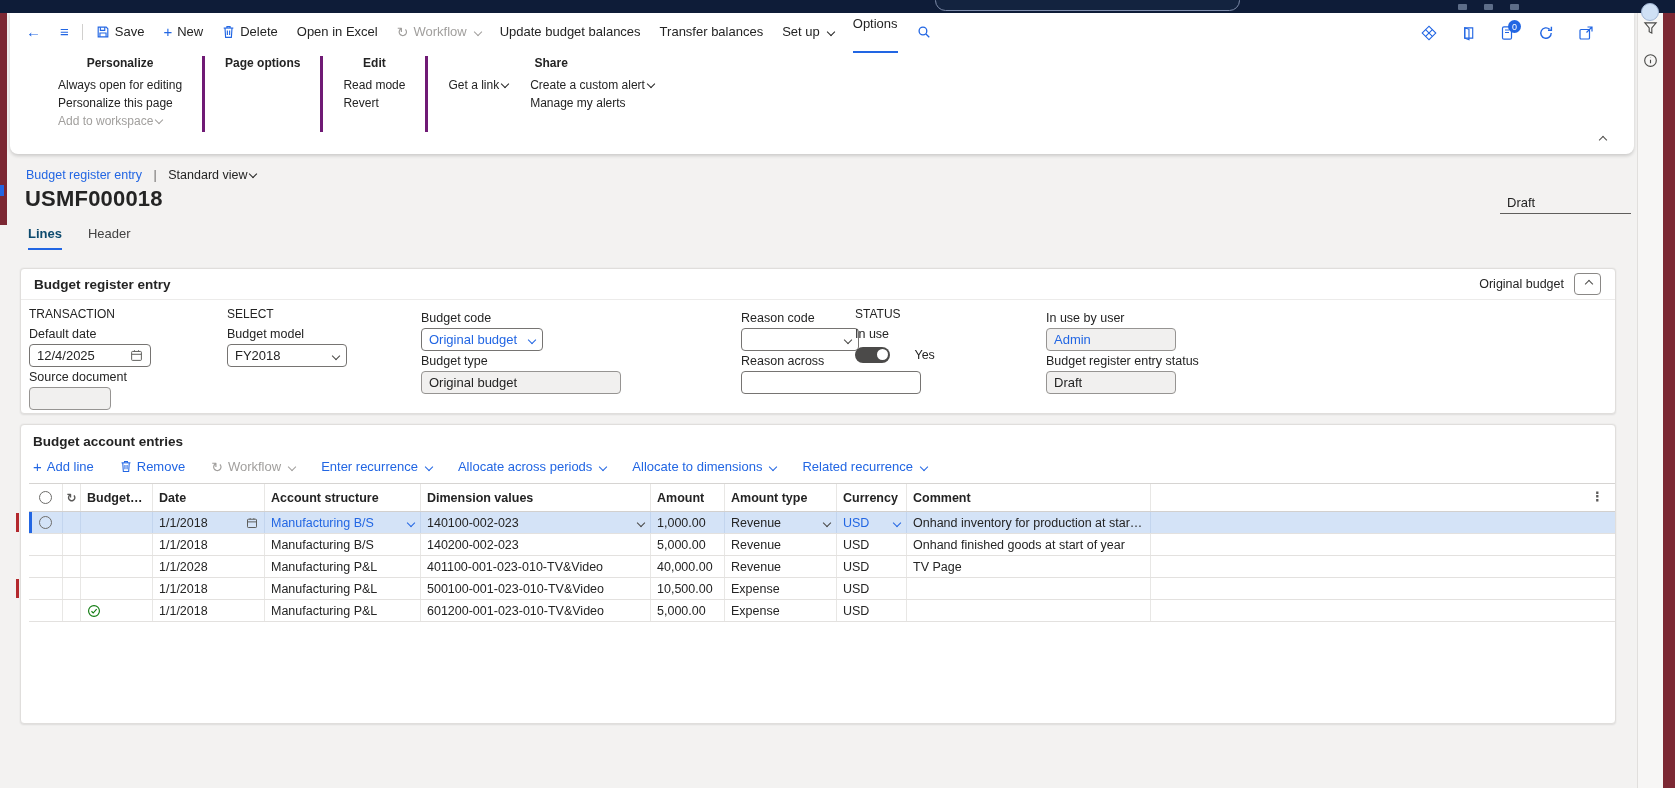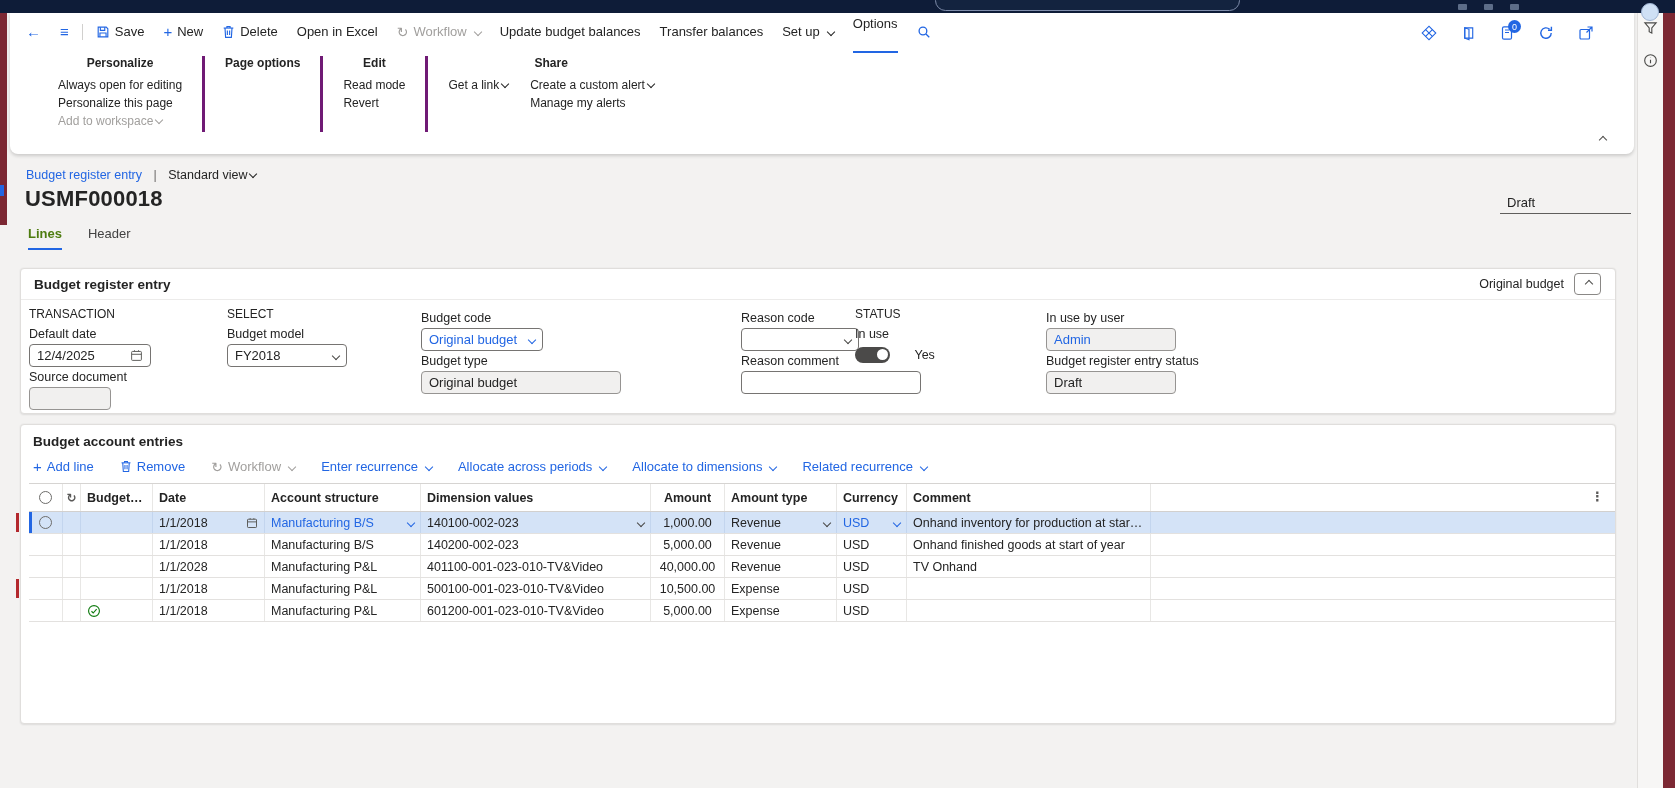--- a/index.html
+++ b/index.html
@@ -43,21 +43,21 @@
   .ribbon-collapse{position:absolute;right:28px;bottom:10px;color:#4f4e4c;cursor:pointer}
 
   
   .breadcrumb{position:absolute;left:26px;top:168px;font-size:12.5px;z-index:1}
   .bc-link{color:var(--accent);cursor:pointer}
   .bc-sep{color:#6f6e6c;margin:0 8px}
   .page-title{position:absolute;left:25px;top:186px;font-size:22px;font-weight:700;letter-spacing:.2px}
   .draft-field{position:absolute;left:1500px;top:192px;width:131px;font-size:13px;padding:3px 7px;border-bottom:1px solid #5f5e5c;background:transparent}
   .tabs{position:absolute;left:28px;top:226px;display:flex;gap:26px;font-size:13px}
   .tab{padding-bottom:7px;cursor:pointer;color:#424242}
-  .tab.active{font-weight:700;color:#4d7c0f;border-bottom:2.5px solid var(--accent)}
+  .tab.active{font-weight:700;color:#0c4a6e;border-bottom:2.5px solid var(--accent)}
 
   
   .card{position:absolute;left:20px;width:1596px;background:#fff;border:1px solid #e0dedc;border-radius:4px;box-shadow:0 .6px 1.8px rgba(0,0,0,.09);overflow:visible}
   .card1{top:268px;height:146px}
   .card2{top:424px;height:300px}
   .sec-head{display:flex;align-items:center;justify-content:space-between;height:31px;padding:0 14px 0 13px;border-bottom:1px solid #ecebea}
   .sec-title{font-size:13.5px;font-weight:700}
   .fasttab-right{display:flex;align-items:center;gap:10px;font-size:12.5px;color:#242424}
   .collapse-btn{width:27px;height:22px;border:1px solid #8a8886;border-radius:4px;display:flex;align-items:center;justify-content:center;color:#4f4e4c;cursor:pointer;background:#fff}
 
@@ -88,21 +88,21 @@
   .grow.sel::after{content:"";position:absolute;left:0;top:0;bottom:0;width:3px;background:var(--accent)}
   .redmark{position:absolute;left:-13px;top:1px;bottom:1px;width:3px;background:#b3282d}
   .gc{display:flex;align-items:center;padding:0 6px;border-right:1px solid #e8e7e5;overflow:hidden;white-space:nowrap}
   .gc > span{overflow:hidden;text-overflow:ellipsis}
   .c-sel{width:34px;justify-content:center;padding:0}
   .c-ref{width:18px;justify-content:center;padding:0}
   .c-chk{width:72px}
   .c-date{width:112px}
   .c-acct{width:156px}
   .c-dim{width:230px}
-  .c-amt{width:74px;justify-content:center}
+  .c-amt{width:74px;justify-content:flex-start}
   .c-atype{width:112px}
   .c-cur{width:70px}
   .c-cmt{width:244px}
   .c-fill{flex:1;border-right:none}
   .gc.blue > span{color:var(--accent)}
   .gc .chv{margin-left:auto;color:#474644;flex:none}
   .gc .celico{margin-left:auto;flex:none}
   .selcirc{width:13px;height:13px;border:1px solid #6d6c6a;border-radius:50%;display:inline-block;background:transparent}
   .rico{font-size:12px;color:#5a5958;font-family:"DejaVu Sans",sans-serif}
   .kebab{position:absolute;right:11px;top:5px;color:#5a5958;font-size:13px;cursor:pointer;font-family:"DejaVu Sans",sans-serif}
@@ -340,21 +340,21 @@
     </div>
 
     <div class="fblock" style="left:720px;top:42px;width:118px">
       <div class="flabel">Reason code</div>
       <div class="fld">
           <span></span>
           <span class="chv"></span>
         </div>
     </div>
     <div class="fblock" style="left:720px;top:85px;width:180px">
-      <div class="flabel">Reason comment</div>
+      <div class="flabel">Reason across</div>
       <div class="fld">
           <span></span>
         </div>
     </div>
 
     <div class="fgroup" style="left:834px;top:38px">STATUS</div>
     <div class="fblock" style="left:834px;top:58px;width:120px">
       <div class="flabel">In use</div>
       <div style="margin-top:4px">
         <span class="toggle"><span class="knob"></span></span>
@@ -534,21 +534,21 @@
             <div class="gc c-amt">
               <span>40,000.00</span>
             </div>
             <div class="gc c-atype">
               <span>Revenue</span>
             </div>
             <div class="gc c-cur">
               <span>USD</span>
             </div>
             <div class="gc c-cmt">
-              <span>TV Onhand</span>
+              <span>TV Page</span>
             </div>
             <div class="gc c-fill"></div>
           </div>
           <div class="grow">
             <div class="redmark"></div>
             <div class="gc c-sel"></div>
             <div class="gc c-ref"></div>
             <div class="gc c-chk"></div>
             <div class="gc c-date">
               <span>1/1/2018</span>

